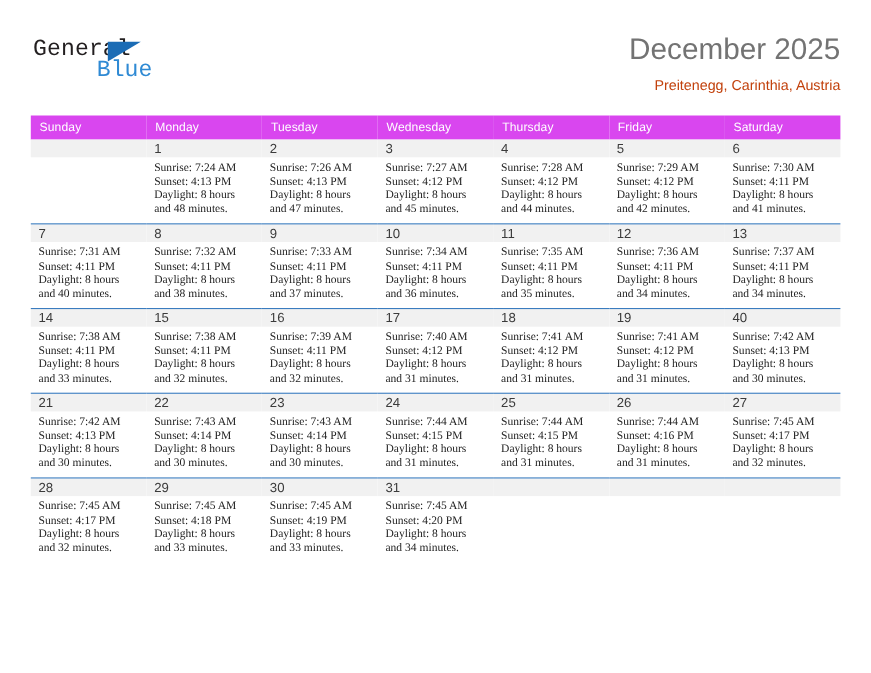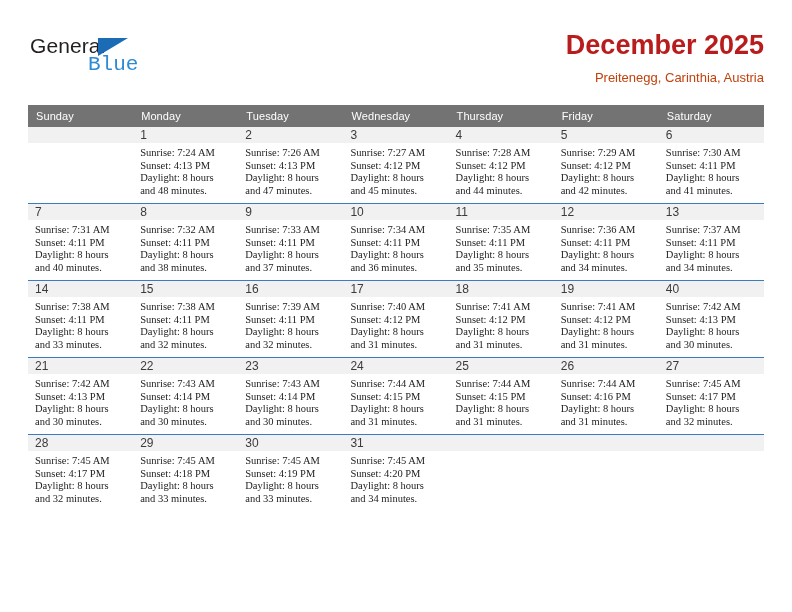--- a/index.html
+++ b/index.html
@@ -36,21 +36,21 @@
     width: 200px;
     height: 52px;
   }
   .logo-general {
     position: absolute;
     left: 2px;
     top: 0px;
     font-size: 21px;
     letter-spacing: 0.1px;
     color: #231f20;
-    font-family: Liberation Sans, sans-serif;
+    font-family: Liberation Mono, monospace;
   }
   .logo-triangle {
     position: absolute;
     left: 70px;
     top: 4px;
     width: 0;
     height: 0;
     border-left: 30px solid #1b6cb5;
     border-bottom: 18px solid transparent;
   }
@@ -64,45 +64,45 @@
   }
 
   .title-wrap {
     position: absolute;
     right: 0;
     top: 0;
     text-align: right;
   }
   .cal-title {
     font-size: 27px;
-    color: #b91c1c;
+    color: #737373;
     line-height: 34px;
     white-space: nowrap;
-    font-weight: bold;
+    font-weight: normal;
     margin: 0;
   }
   .cal-subtitle {
     font-size: 13px;
     color: #c2410c;
     line-height: 20px;
     margin-top: 6px;
     white-space: nowrap;
   }
 
   
   .calendar {
     position: absolute;
     left: 28px;
     top: 105px;
     width: 736px;
     border-collapse: collapse;
     table-layout: fixed;
   }
   .calendar th {
-    background: #737373;
+    background: #d946ef;
     color: #ffffff;
     font-size: 11px;
     font-weight: normal;
     text-align: left;
     padding: 5px 0 5px 8px;
     height: 10px;
     border: none;
     letter-spacing: 0.1px;
   }
   .calendar td {

